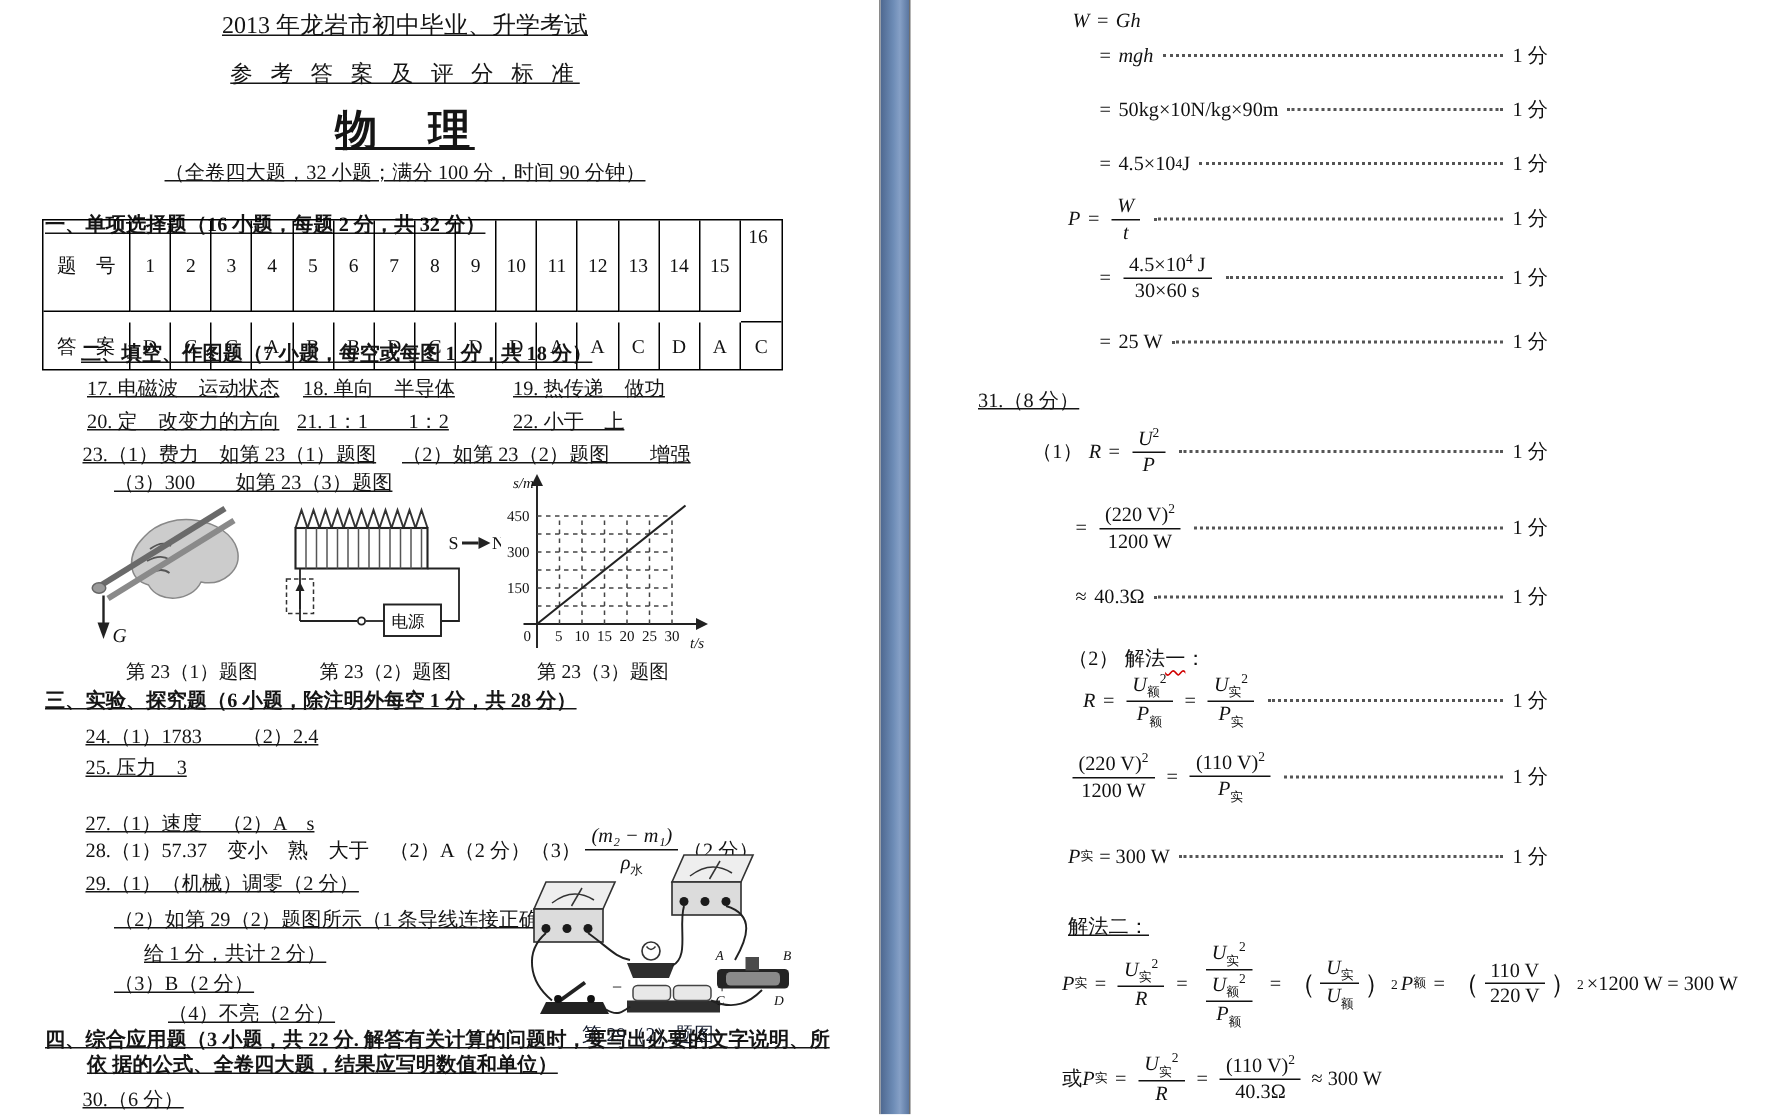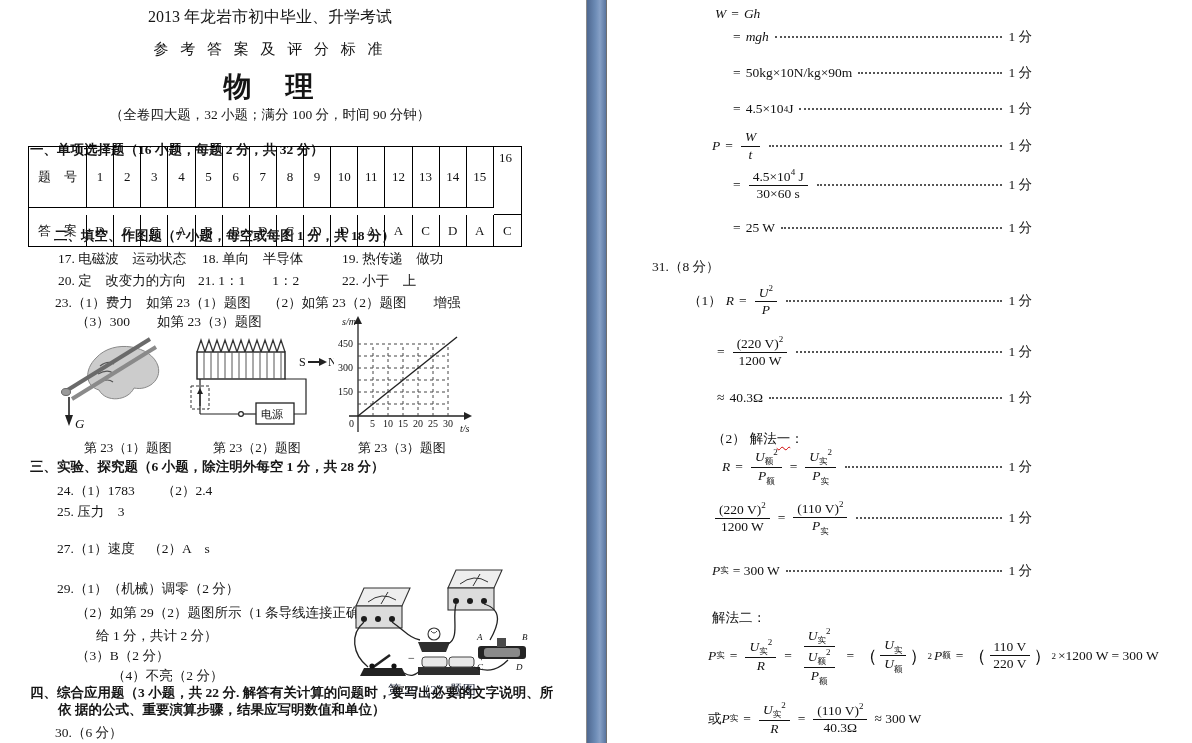--- a/index.html
+++ b/index.html
@@ -1,19 +1,19 @@
 <!DOCTYPE html>
 <html><head>
 <meta charset="utf-8">
 <style>
   html,body{margin:0;padding:0;background:#fff;}
   #screen{position:relative;width:1192px;height:743px;background:#ffffff;overflow:hidden;
           font-family:"Liberation Serif",serif;color:#111;}
   
-  .ln{position:absolute;white-space:nowrap;font:13.5px "Liberation Serif",serif;color:#151515;}
+  .ln{position:absolute;white-space:nowrap;font:13.5px "Liberation Serif",serif;color:#151515;text-decoration:underline;}
   .b{font-weight:bold;}
   .center{text-align:center;}
   
   .t1{font-size:16px;}
   .t2{font-size:15px;letter-spacing:4px;}
   .t3{font-size:28px;font-weight:bold;letter-spacing:3px;}
   
   .anstable{position:absolute;left:28px;top:146px;width:492px;border:1.5px solid #000;
             display:grid;grid-template-columns:58px repeat(16,1fr);font:13px "Liberation Serif",serif;}
   .tc{border-right:1px solid #000;border-bottom:1px solid #000;display:flex;
@@ -163,20 +163,28 @@
 
   <div class="cap" style="left:84px;top:439px;">第 23（1）题图</div>
   <div class="cap" style="left:213px;top:439px;">第 23（2）题图</div>
   <div class="cap" style="left:358px;top:439px;">第 23（3）题图</div>
 
   <div class="ln b" style="left:30px;top:458px;">三、实验、探究题（6 小题，除注明外每空 1 分，共 28 分）</div>
   <div class="ln" style="left:57px;top:482px;">24.（1）1783　　（2）2.4</div>
   <div class="ln" style="left:57px;top:503px;">25. 压力　3</div>
   <div class="ln" style="left:57px;top:540px;">27.（1）速度　（2）A　s</div>
 
+  <div class="mrow" style="left:57px;top:549px;">
+    <span class="u">28.（1）57.37　变小　熟　大于　（2）A（2 分）（3）</span>
+    <span class="frac">
+      <span class="num v">(m₂ − m₁)</span>
+      <span class="den"><span class="v">ρ</span><sub>水</sub></span>
+    </span>
+    <span class="u">（2 分）</span>
+  </div>
 
   <div class="ln" style="left:57px;top:580px;">29.（1）（机械）调零（2 分）</div>
   <div class="ln" style="left:76px;top:604px;">（2）如第 29（2）题图所示（1 条导线连接正确</div>
   <div class="ln" style="left:96px;top:627px;">给 1 分，共计 2 分）</div>
   <div class="ln" style="left:76px;top:647px;">（3）B（2 分）</div>
   <div class="ln" style="left:76px;top:667px;margin-left:36px;">（4）不亮（2 分）</div>
 
   <svg class="fig" style="left:348px;top:560px;" width="185" height="122" viewBox="0 0 185 122">
 
     <g>
@@ -227,21 +235,21 @@
     <path d="M16,62 C2,74 4,94 20,107" fill="none" stroke="#222" stroke-width="1.3"></path>
     <path d="M56,113 C64,118 68,114 72,111" fill="none" stroke="#222" stroke-width="1.3"></path>
     <path d="M126,107 C142,114 152,108 160,100" fill="none" stroke="#222" stroke-width="1.3"></path>
     <path d="M44,62 C58,72 62,78 72,80" fill="none" stroke="#222" stroke-width="1.3"></path>
     <path d="M100,84 C112,78 104,58 108,44" fill="none" stroke="#222" stroke-width="1.3"></path>
     <path d="M136,44 C156,50 150,66 142,80" fill="none" stroke="#222" stroke-width="1.3"></path>
   </svg>
   <div class="cap" style="left:388px;top:681px;color:#0f172a;">第 29（2）题图</div>
 
   <div class="ln b" style="left:30px;top:684px;">四、综合应用题（3 小题，共 22 分. 解答有关计算的问题时，要写出必要的文字说明、所</div>
-  <div class="ln b" style="left:58px;top:701px;">依 据的公式、重要演算步骤，结果应写明数值和单位）</div>
+  <div class="ln b" style="left:58px;top:701px;">依 据的公式、全卷四大题，结果应写明数值和单位）</div>
   <div class="ln" style="left:55px;top:724px;">30.（6 分）</div>
 
   <div id="divider"></div>
 
   <div class="mrow" style="left:715px;top:6px;">
     <span class="v">W</span>
     <span class="op">=</span>
     <span class="v">Gh</span>
   </div>
 

